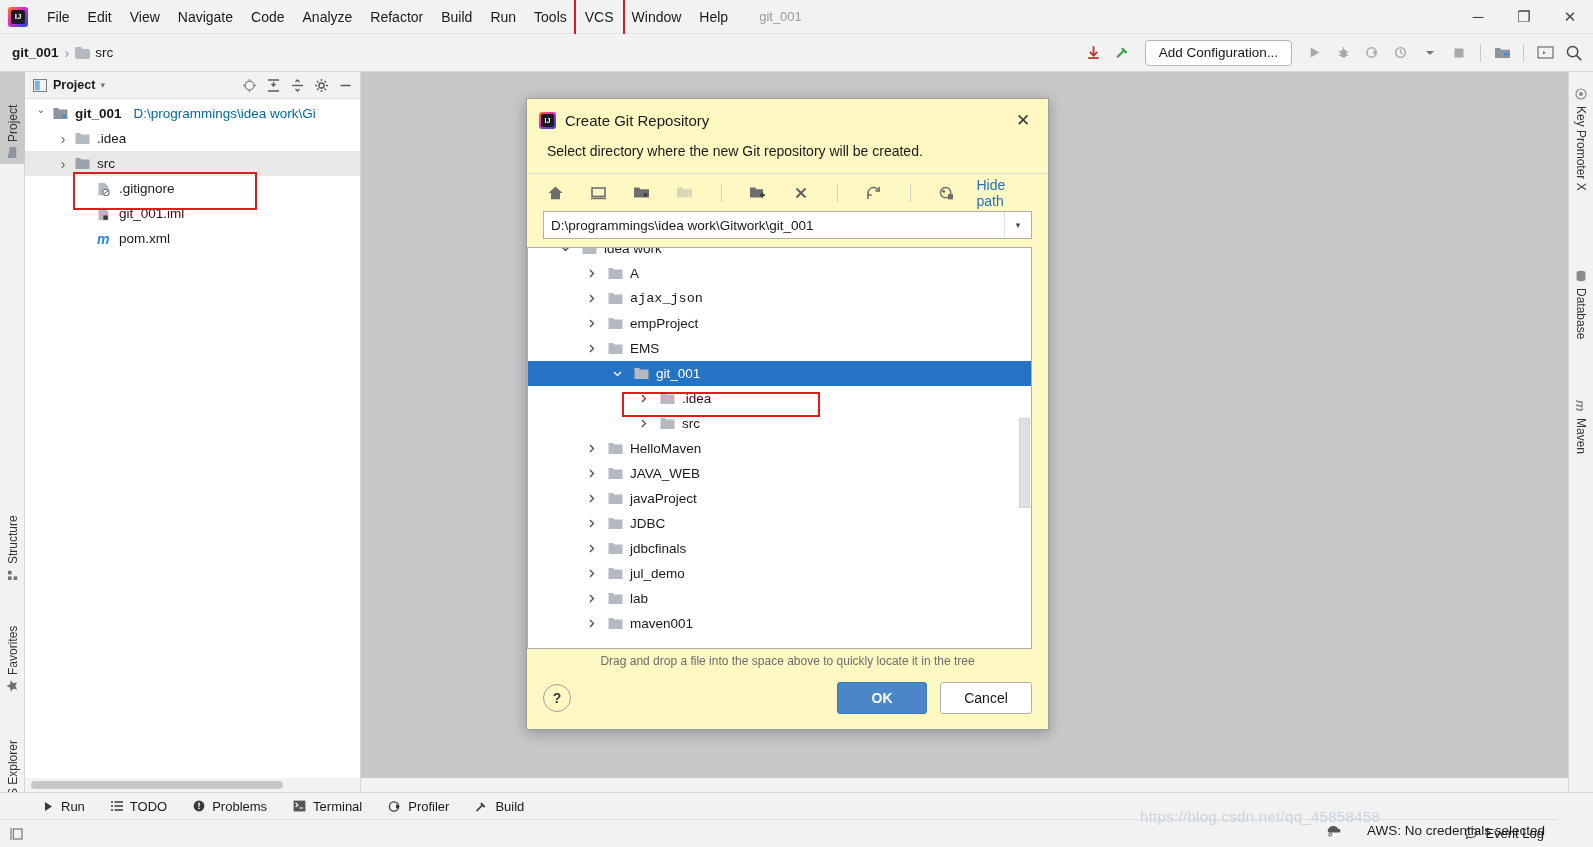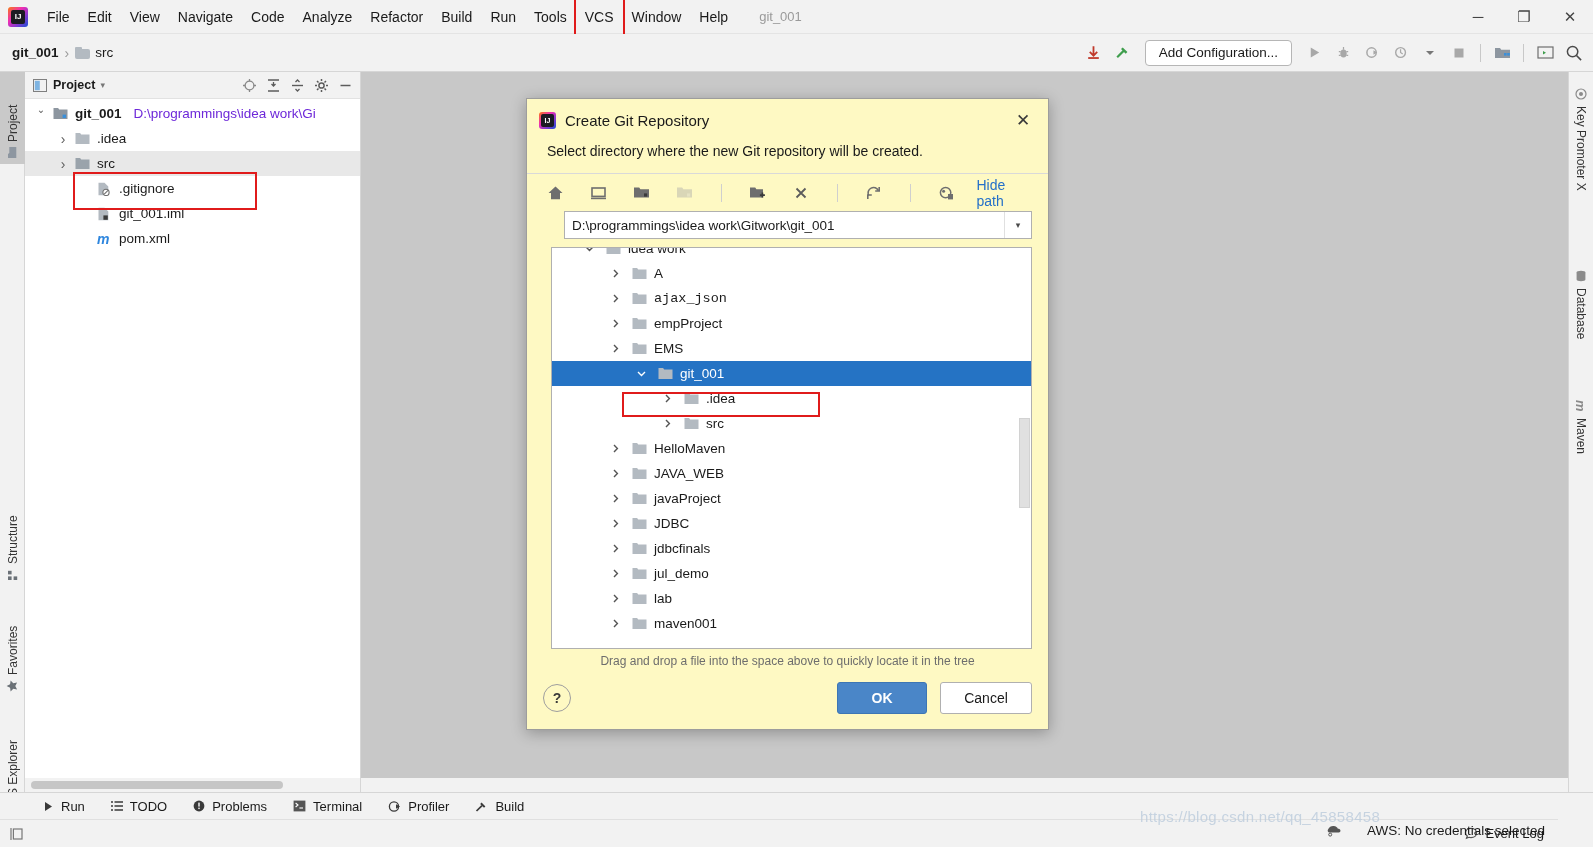--- a/index.html
+++ b/index.html
@@ -118,21 +118,21 @@
   .pp-tree { padding-top: 2px; font-size: 13.5px; }
   .tr-row {
     height: 25px; display: flex; align-items: center; gap: 6px; padding-left: 10px;
     white-space: nowrap;
   }
   .tr-row.sel { background: #e8e8e8; }
   .arrow { width: 12px; text-align: center; color: #5c5c5c; font-size: 10px; flex:none; }
   .arrow.open::before { content: "\2304"; position: relative; top:-4px; }
   .arrow.closed::before { content: "\203A"; font-size: 14px; }
   .proj-label { font-weight: bold; }
-  .proj-path { color: #6d28d9; font-weight: normal; margin-left: 6px; }
+  .proj-path { color: #0369a1; font-weight: normal; margin-left: 6px; }
   .redbox1 {
     position: absolute; left: 48px; top: 100px; width: 184px; height: 38px;
     border: 2px solid #e01b1b; pointer-events: none;
   }
   .pp-scroll {
     position: absolute; left: 25px; top: 778px; width: 336px; height: 14px;
     background: #f2f2f2; border-right: 1px solid #d6d6d6;
   }
   .pp-scroll .thumb { position:absolute; left:6px; top:3px; width:252px; height:8px; background:#c6c6c6; border-radius:4px;}
 
@@ -162,31 +162,31 @@
   .dlg-close { margin-left: auto; font-size: 17px; color: #3a3a3a; width: 26px; text-align:center; }
   .dlg-sub { padding: 2px 20px 14px 20px; font-size: 14px; }
   .dlg-toolbar {
     height: 38px; border-top: 1px solid #d9d9d9; display: flex; align-items: center;
     padding: 0 16px; gap: 17px;
   }
   .dt-ico { width: 28px; height: 26px; display:flex; align-items:center; justify-content:center; color:#6e6e6e; }
   .dt-ico.dim { opacity: .42; }
   .dt-sep { width: 1px; height: 18px; background: #cfcfcf; margin: 0 6px; }
   .hide-path { margin-left: auto; color: #2470c9; font-size: 14px; }
-  .path-row { padding: 0 16px; margin-left: 21px; }
+  .path-row { padding: 0 16px; }
   .path-field {
     height: 28px; border: 1px solid #b0b0b0; background: #fff; display: flex; align-items: center;
     padding-left: 7px; font-size: 13.5px;
   }
   .path-drop {
     margin-left: auto; width: 27px; height: 26px; display:flex; align-items:center; justify-content:center;
     color:#4a4a4a; font-size:9px; border-left:1px solid #e0e0e0;
   }
   .tree-box {
-    margin: 8px 16px 0 24px; height: 402px; background: #fff;
+    margin: 8px 16px 0 0; height: 402px; background: #fff;
     border: 1px solid #b0b0b0; position: relative; overflow: hidden;
   }
   .tree-inner { position: absolute; left:0; top:-12px; width: 100%; }
   .t-row { height: 25px; display: flex; align-items: center; font-size: 13.5px; white-space: nowrap; }
   .t-row.sel { background: #2573c4; color: #fff; }
   .t-row .tarrow { width: 16px; text-align: center; color: #555; font-size: 10px; flex:none; }
   .t-row.sel .tarrow { color: #fff; }
   .t-row .tname { margin-left: 7px; }
   .tree-scroll {
     position: absolute; right: 1px; top: 170px; width: 11px; height: 90px;

